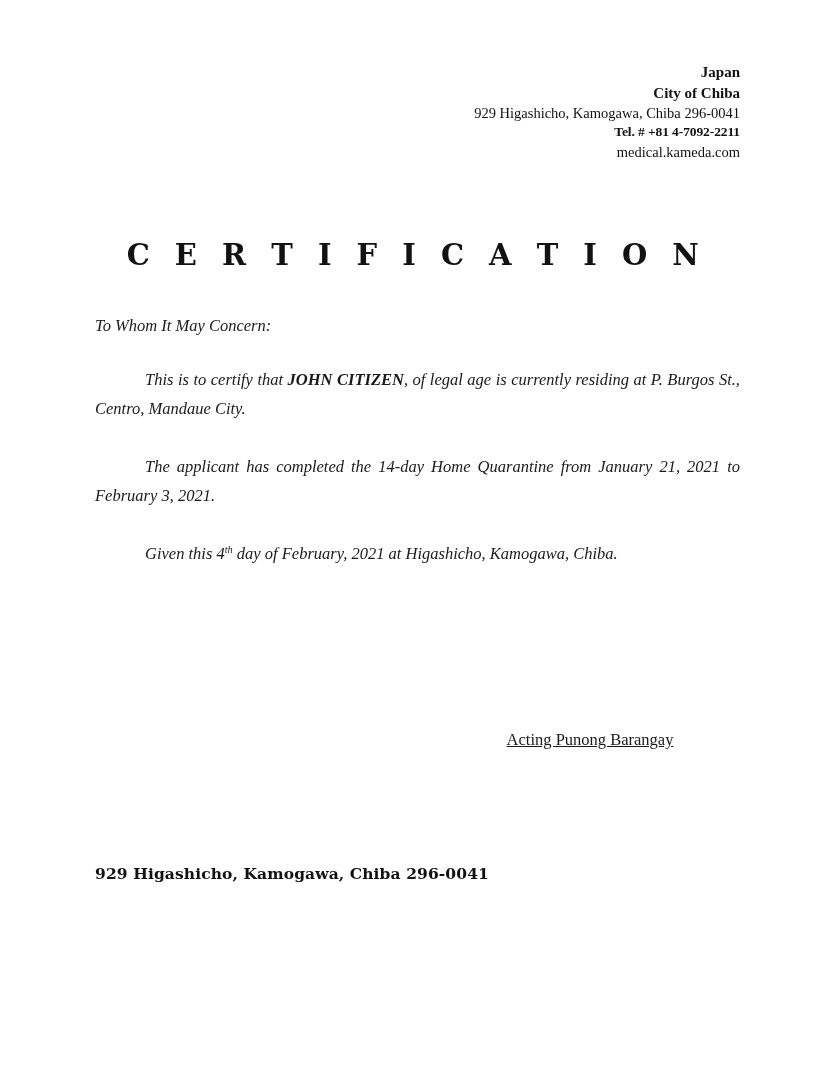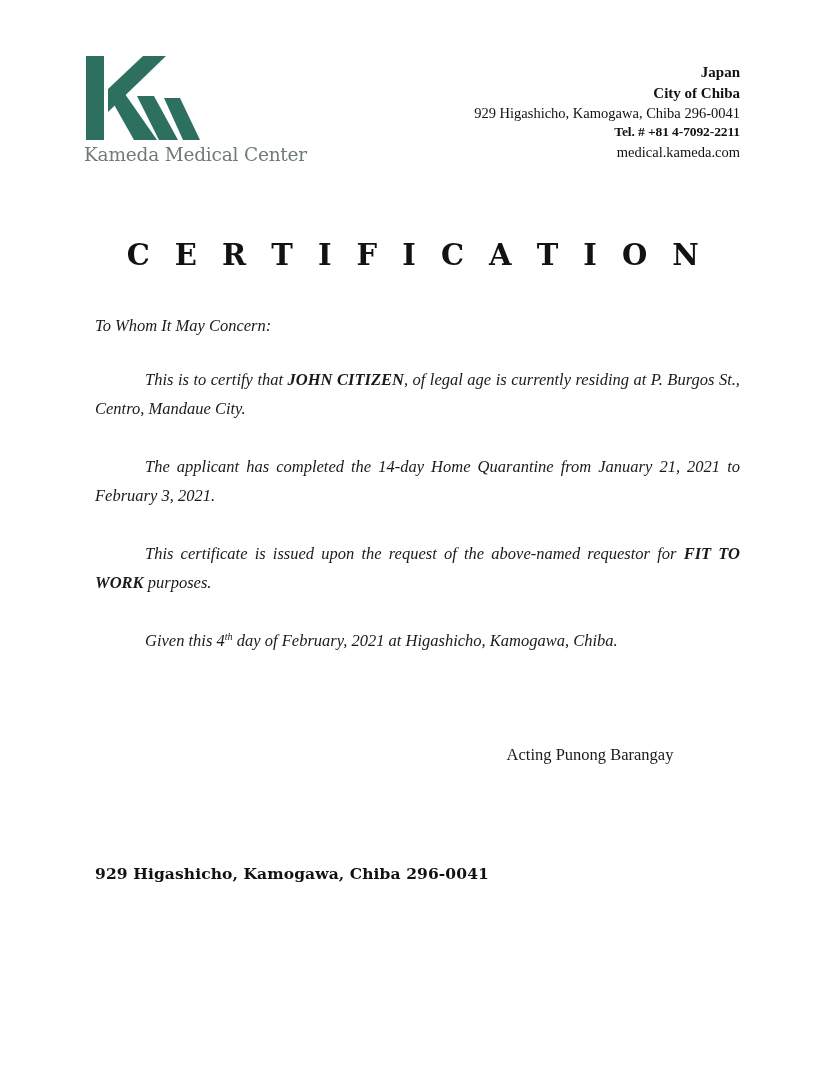--- a/index.html
+++ b/index.html
@@ -147,21 +147,22 @@
     font-size: 15.5px;
     letter-spacing: 0.3px;
     color: #111111;
     line-height: 1.3;
   }
   .sig-title {
     font-family: "Liberation Serif", serif;
     font-size: 16.5px;
     color: #1a1a1a;
     line-height: 1.35;
-    margin-top: 16px;
+    margin-top: 1px;
+    text-decoration: underline;
   }
 
   
   .footer-address {
     position: absolute;
     left: 95px;
     top: 864px;
     font-family: "DejaVu Serif", serif;
     font-weight: bold;
     font-size: 15.5px;
@@ -170,35 +171,20 @@
     white-space: nowrap;
   }
 </style>
 </head>
 <body>
 
 <div class="page">
 
   <div class="letterhead">
 
-    <div class="logo-block">
-      <svg class="logo-mark" viewBox="0 0 126 88" aria-hidden="true">
-
-        <rect x="2" y="2" width="18" height="84" fill="#2e7060"></rect>
-
-        <polygon points="59,2 82,2 24,58 24,35" fill="#2e7060"></polygon>
-
-        <polygon points="24,40 41,40 73,86 50,86" fill="#2e7060"></polygon>
-
-        <polygon points="53,42 70,42 94,86 75,86" fill="#2e7060"></polygon>
-
-        <polygon points="80,44 96,44 116,86 99,86" fill="#2e7060"></polygon>
-      </svg>
-      <div class="logo-wordmark">Kameda Medical Center</div>
-    </div>
 
     <div class="address-block">
       <div class="addr-line country">Japan</div>
       <div class="addr-line city">City of Chiba</div>
       <div class="addr-line street">929 Higashicho, Kamogawa, Chiba 296-0041</div>
       <div class="addr-line tel">Tel. # +81 4-7092-2211</div>
       <div class="addr-line web">medical.kameda.com</div>
     </div>
 
   </div>
@@ -206,21 +192,20 @@
   <div class="doc-title">C E R T I F I C A T I O N</div>
 
   <div class="body-area">
 
     <div class="salutation">To Whom It May Concern:</div>
 
     <p class="para"><span>This is to certify that </span><span class="bold">JOHN CITIZEN</span><span>, of legal age is currently residing at P. Burgos St., Centro, Mandaue City.</span></p>
 
     <p class="para">The applicant has completed the 14-day Home Quarantine from January 21, 2021 to February 3, 2021.</p>
 
-    <p class="para"><span>This certificate is issued upon the request of the above-named requestor for </span><span class="bold">FIT TO WORK</span><span> purposes.</span></p>
 
     <p class="para no-justify"><span>Given this 4</span><sup class="ord">th</sup><span> day of February, 2021 at Higashicho, Kamogawa, Chiba.</span></p>
 
   </div>
 
   <div class="signature-block">
     <div class="sig-title">Acting Punong Barangay</div>
   </div>
 
   <div class="footer-address">929 Higashicho, Kamogawa, Chiba 296-0041</div>

